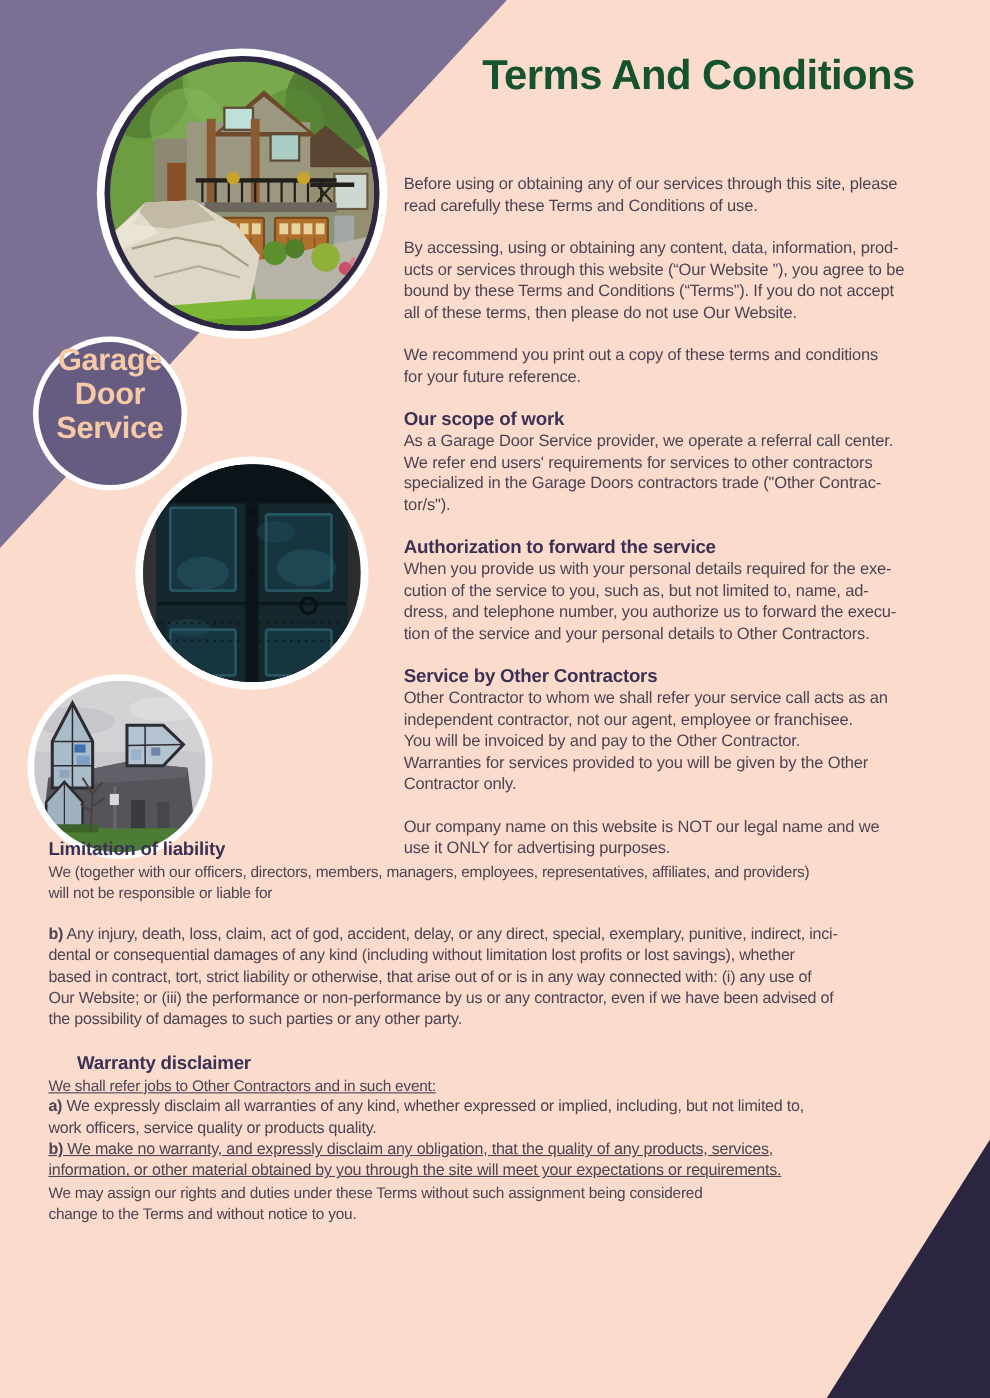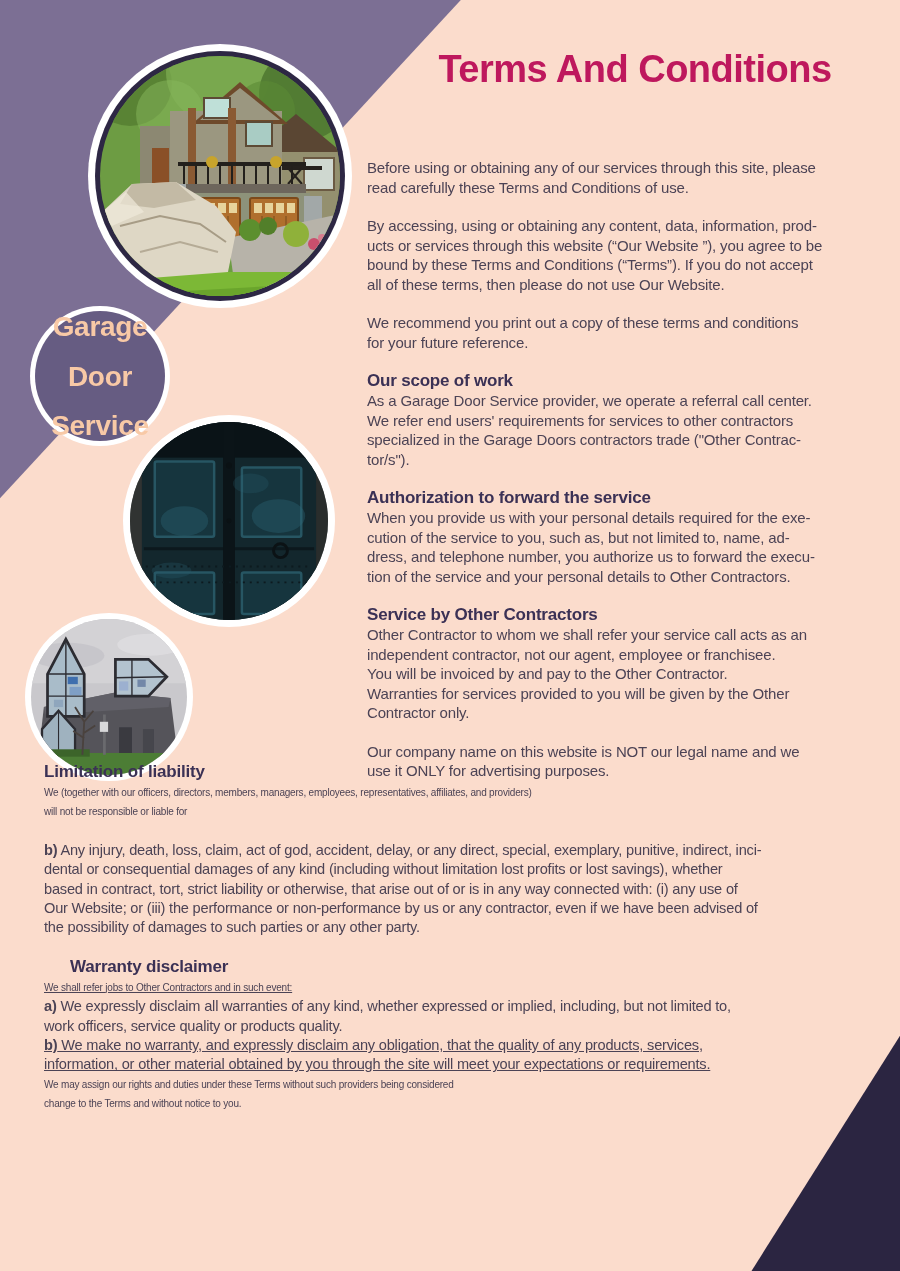--- a/index.html
+++ b/index.html
@@ -29,38 +29,38 @@
   .ring-house{left:88px;top:44px;width:264px;height:264px;}
   .photo-house{inset:12px;}
   .ring-door{left:123px;top:415px;width:212px;height:212px;}
   .photo-door{inset:7px;}
   .ring-building{left:25px;top:613px;width:168px;height:168px;}
   .photo-building{inset:6px;}
   
   .badge{position:absolute;left:30px;top:306px;width:140px;height:140px;border-radius:50%;background:#ffffff;}
   .badge .badge-fill{
     position:absolute;inset:5px;border-radius:50%;background:#665c82;
-    display:flex;flex-direction:column;align-items:center;justify-content:space-between;
+    display:flex;flex-direction:column;align-items:center;justify-content:flex-start;
   }
   .badge-line{
     color:#f8c9a6;font-weight:bold;font-size:28px;line-height:31px;letter-spacing:-0.3px;
   }
   
   .title{
     position:absolute;left:400px;top:48px;width:470px;text-align:center;
-    font-size:38px;font-weight:bold;color:#be185d;letter-spacing:-0.5px;
+    font-size:38px;font-weight:bold;color:#14532d;letter-spacing:-0.5px;
   }
   
   .col-right{position:absolute;left:367px;top:158px;width:535px;}
   .col-bottom{position:absolute;left:44px;top:759px;width:856px;}
   .para{
     white-space:pre-line;margin:0 0 19px 0;
     font-size:15px;line-height:19.5px;letter-spacing:-0.15px;color:#4c4355;
   }
-  .col-bottom .para{font-size:10px;line-height:19.4px;letter-spacing:-0.2px;}
+  .col-bottom .para{font-size:14px;line-height:19.4px;letter-spacing:-0.2px;}
   .hdg{
     margin:3px 0 0 0;font-size:17px;line-height:20px;font-weight:bold;color:#3b3155;letter-spacing:-0.2px;
   }
   .col-bottom .hdg{margin-bottom:1px;}
   .hdg-gap{margin-top:18px;margin-left:26px;}
   .marker{font-weight:bold;color:#4c4355;}
   .rich{margin:0 0 19px 0;}
   .rich:last-child,.tight{margin-bottom:0;text-decoration:underline;}
   .rich .seg{white-space:pre-line;font-size:14.6px;line-height:19.4px;letter-spacing:-0.2px;}
   .tightblock .rich{margin-bottom:0;}
@@ -285,17 +285,17 @@
 
     <div class="hdg hdg-gap">Warranty disclaimer</div>
     <div class="tightblock">
       <div class="para tight" style="margin-bottom:0;">We shall refer jobs to Other Contractors and in such event:</div>
       <div class="rich"><span class="marker seg">a)</span><span class="seg"> We expressly disclaim all warranties of any kind, whether expressed or implied, including, but not limited to,
 work officers, service quality or products quality.</span></div>
       <div class="rich"><span class="marker seg">b)</span><span class="seg"> We make no warranty, and expressly disclaim any obligation, that the quality of any products, services,
 information, or other material obtained by you through the site will meet your expectations or requirements.</span></div>
     </div>
 
-    <div class="para">We may assign our rights and duties under these Terms without such providers being considered
+    <div class="para">We may assign our rights and duties under these Terms without such assignment being considered
 change to the Terms and without notice to you.</div>
   </div>
 
 </div>
 
 </body></html>

